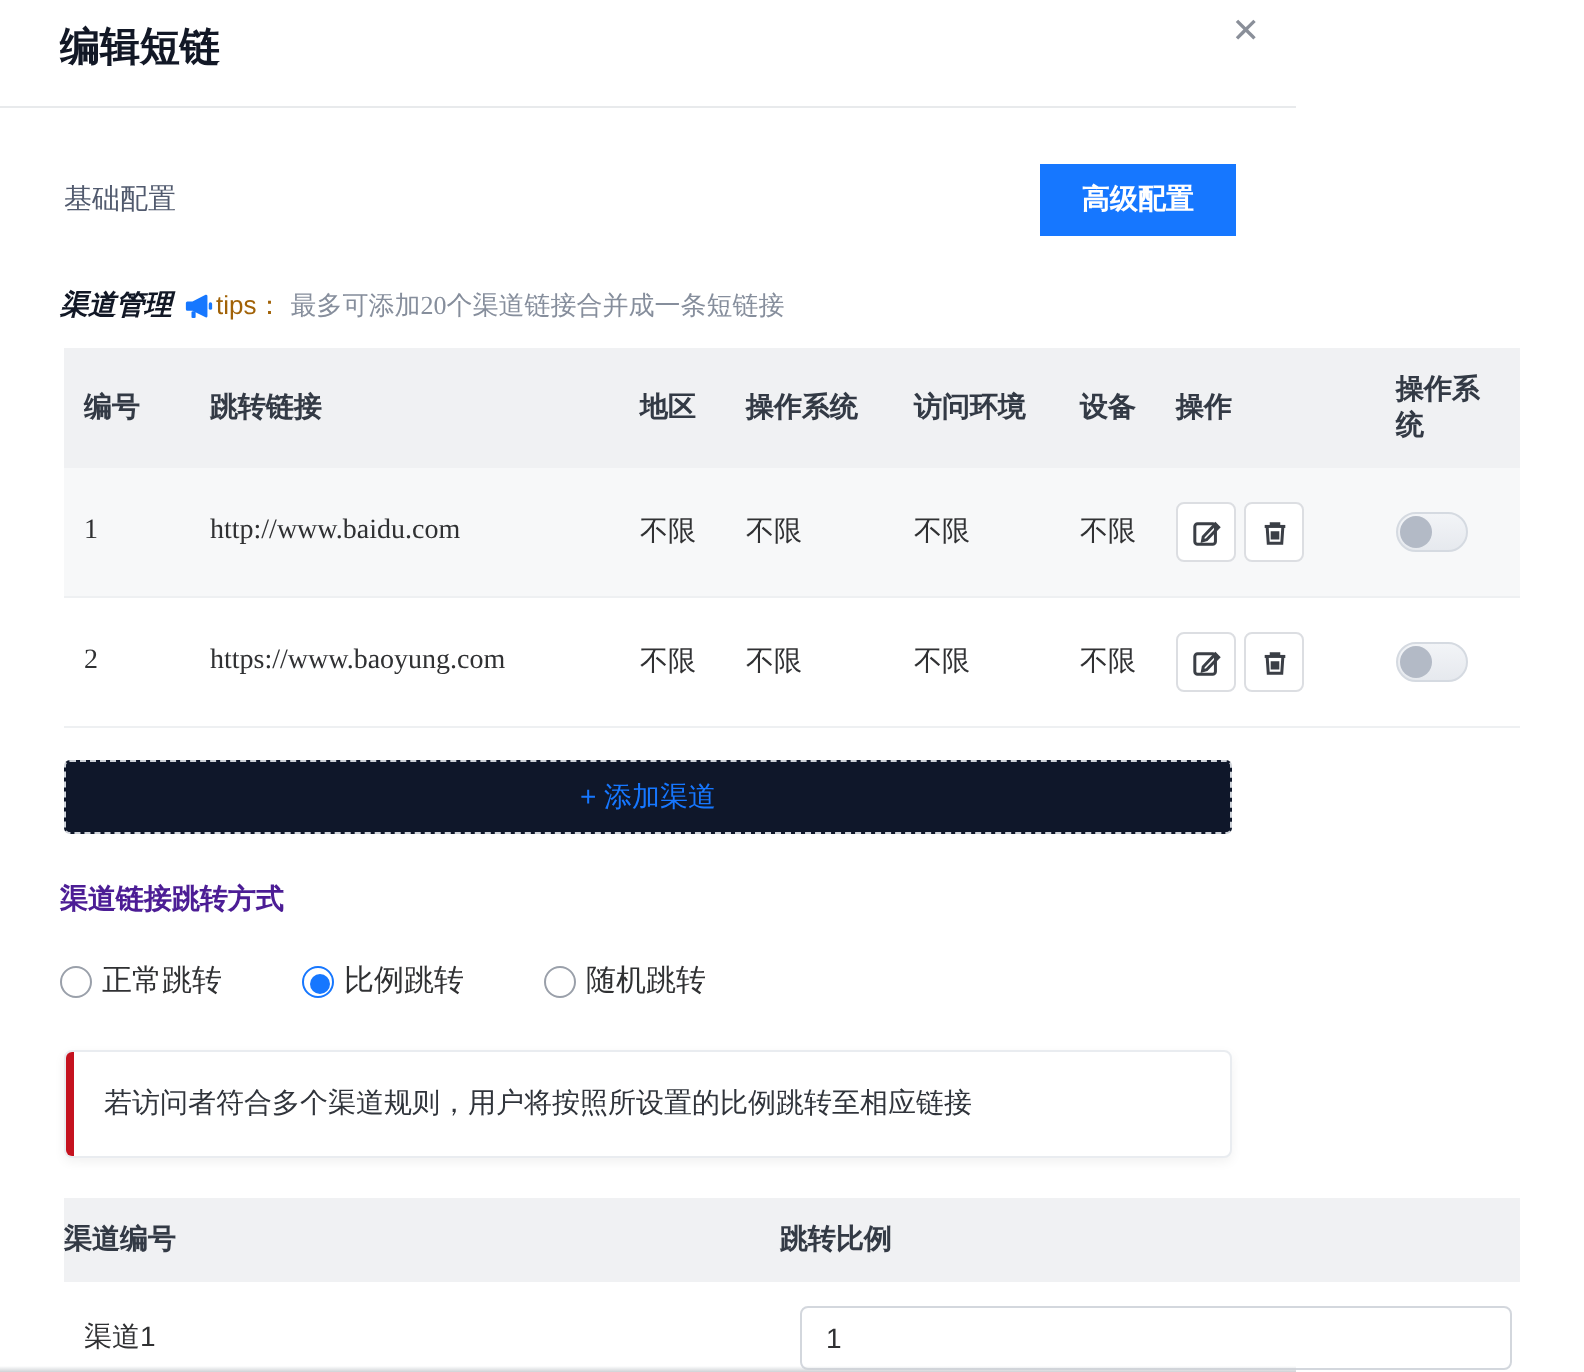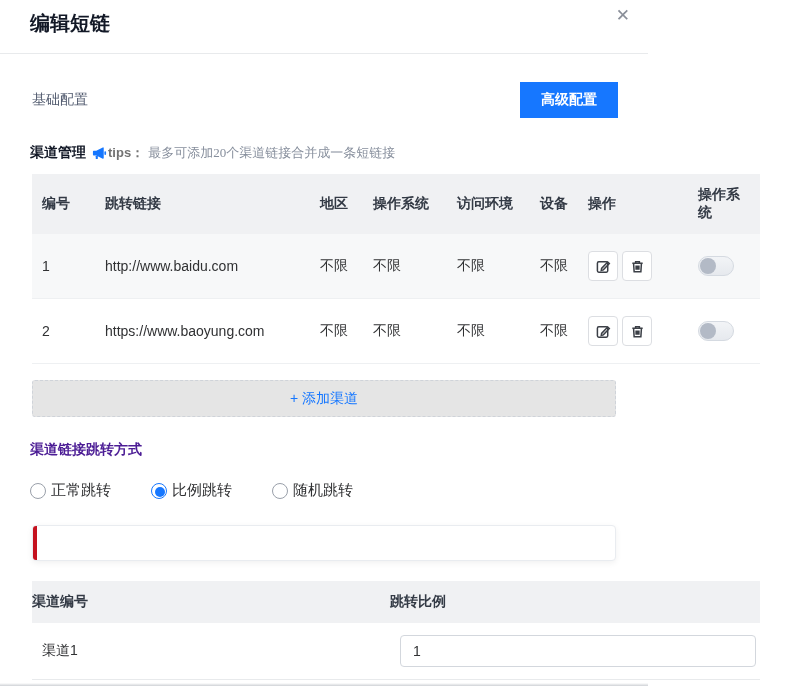--- a/index.html
+++ b/index.html
@@ -14,48 +14,48 @@
     color:#8a8f99; cursor:pointer; line-height:1.2; padding:2px 4px; }
 
   
   .tabs { display:flex; align-items:center; gap:18px; margin:28px 30px 0 30px;justify-content:space-between; }
   .tab { font-size:14px; color:#515a6e; padding:9px 2px; cursor:pointer; }
   .tab.active { background:#1677ff; color:#fff; font-weight:bold; border-radius:0;
     padding:9px 21px; }
 
   
   .tips-row { display:flex; align-items:center; margin:26px 30px 12px 30px; font-size:13px; }
-  .section-label { font-size:14px; font-weight:bold; color:#121826; margin-right:6px; }
+  .section-label { font-size:14px; font-weight:bold; color:#121826; margin-right:6px;font-style:italic; }
   .megaphone { width:15px; height:15px; margin-right:1px; flex:0 0 auto; }
-  .tips-prefix { color:#737373; margin-right:4px;font-weight:bold; }
+  .tips-prefix { color:#a16207; margin-right:4px; }
   .tips-text { color:#868e9c;font-family:Liberation Serif, serif; }
 
   
-  .chan-table { width:728px; margin:4px 32px 0 32px; border-collapse:collapse; table-layout:fixed; }
+  .chan-table { width:728px; margin:4px 32px 0 32px; border-collapse:collapse; table-layout:fixed;font-family:Liberation Serif, serif; }
   .chan-table th { background:#f0f1f3; font-size:14px; font-weight:bold; color:#333a45;
     text-align:left; padding:12px 10px; }
   .chan-table td { font-size:14px; color:#303133; padding:17px 10px; }
   .chan-table tbody tr { border-bottom:1px solid #eef0f2; }
   .chan-table tbody tr.odd { background:#f7f8f9; }
   .chan-table tbody tr.even { background:#ffffff; }
 
   .op-group { display:flex; gap:4px; }
   .icon-btn { width:30px; height:30px; background:#fff; border:1px solid #dcdee2;
     border-radius:4px; display:flex; align-items:center; justify-content:center; cursor:pointer; }
   .icon-btn svg { width:15px; height:15px; stroke:#3b3f46; fill:none; stroke-width:1.6; }
 
   .toggle { width:36px; height:20px; border-radius:10px; border:1px solid #d5dae1;
     background:linear-gradient(180deg,#f2f4f7,#e6e9ee); position:relative; cursor:pointer; }
   .toggle .knob { position:absolute; left:1px; top:1px; width:16px; height:16px;
     border-radius:50%; background:#b3bac6; }
 
   
   .add-channel { margin:16px 32px 0 32px; height:37px; border:1px dashed #cfd3d9;
     border-radius:3px; display:flex; align-items:center; justify-content:center;
-    color:#1677ff; font-size:14px; cursor:pointer; background:#e5e5e5; }
+    color:#1677ff; font-size:14px; cursor:pointer; background:#0f172a; }
 
   
   .jump-label { margin:24px 30px 0 30px; font-size:14px; font-weight:bold; color:#4c1d95; }
   .radio-row { display:flex; align-items:flex-start; gap:40px; margin:22px 30px 0 30px; }
   .radio-opt { display:flex; align-items:center; gap:5px; font-size:15px; color:#303133; cursor:pointer; }
   .radio-circle { width:16px; height:16px; border-radius:50%; border:1px solid #9aa0aa;
     background:#fff; position:relative; flex:0 0 auto; }
   .radio-opt.checked .radio-circle { border:1px solid #1677ff; }
   .radio-opt.checked .radio-circle::after { content:""; position:absolute; left:3px; top:3px;
     width:10px; height:10px; border-radius:50%; background:#1677ff; }
@@ -208,20 +208,21 @@
       <span>比例跳转</span>
     </div>
     <div class="radio-opt">
       <span class="radio-circle"></span>
       <span>随机跳转</span>
     </div>
   </div>
 
   <div class="alert">
     <div class="alert-bar"></div>
+    <span>若访问者符合多个渠道规则，用户将按照所设置的比例跳转至相应链接</span>
   </div>
 
   <table class="ratio-table">
     <colgroup>
         <col style="width:358px">
         <col style="width:370px">
       </colgroup>
     <thead>
       <tr>
         <th>渠道编号</th>

